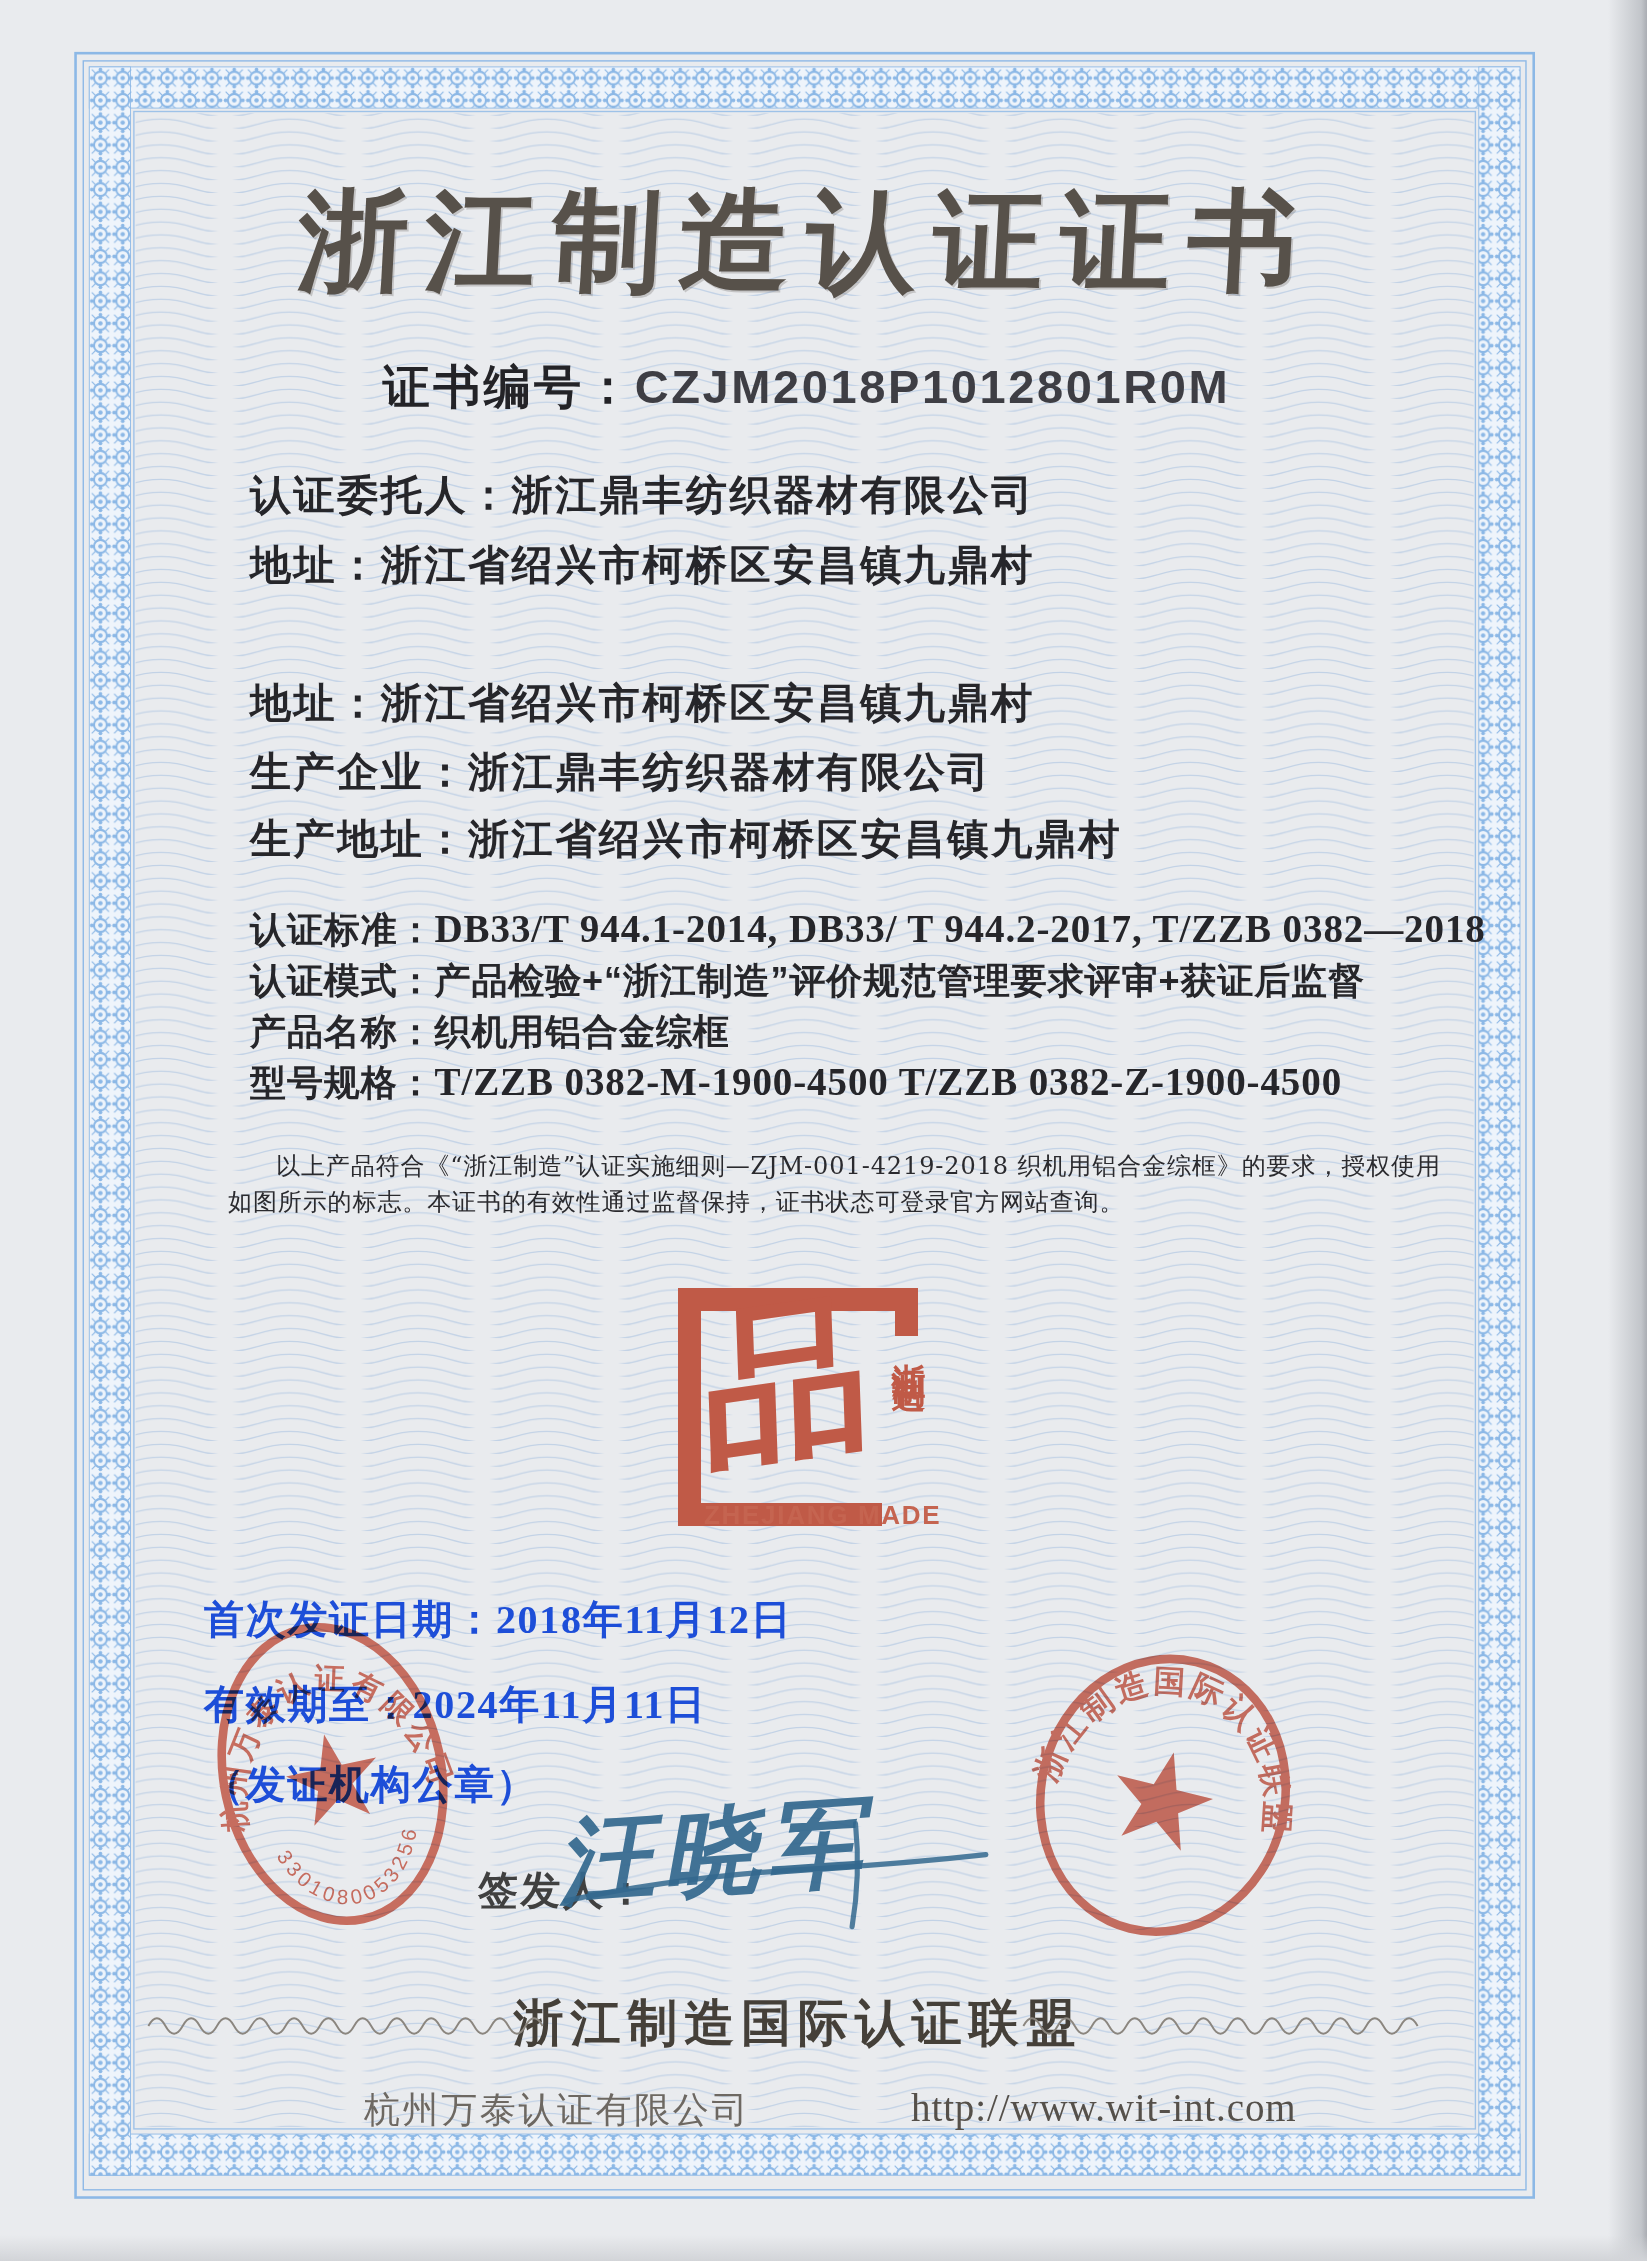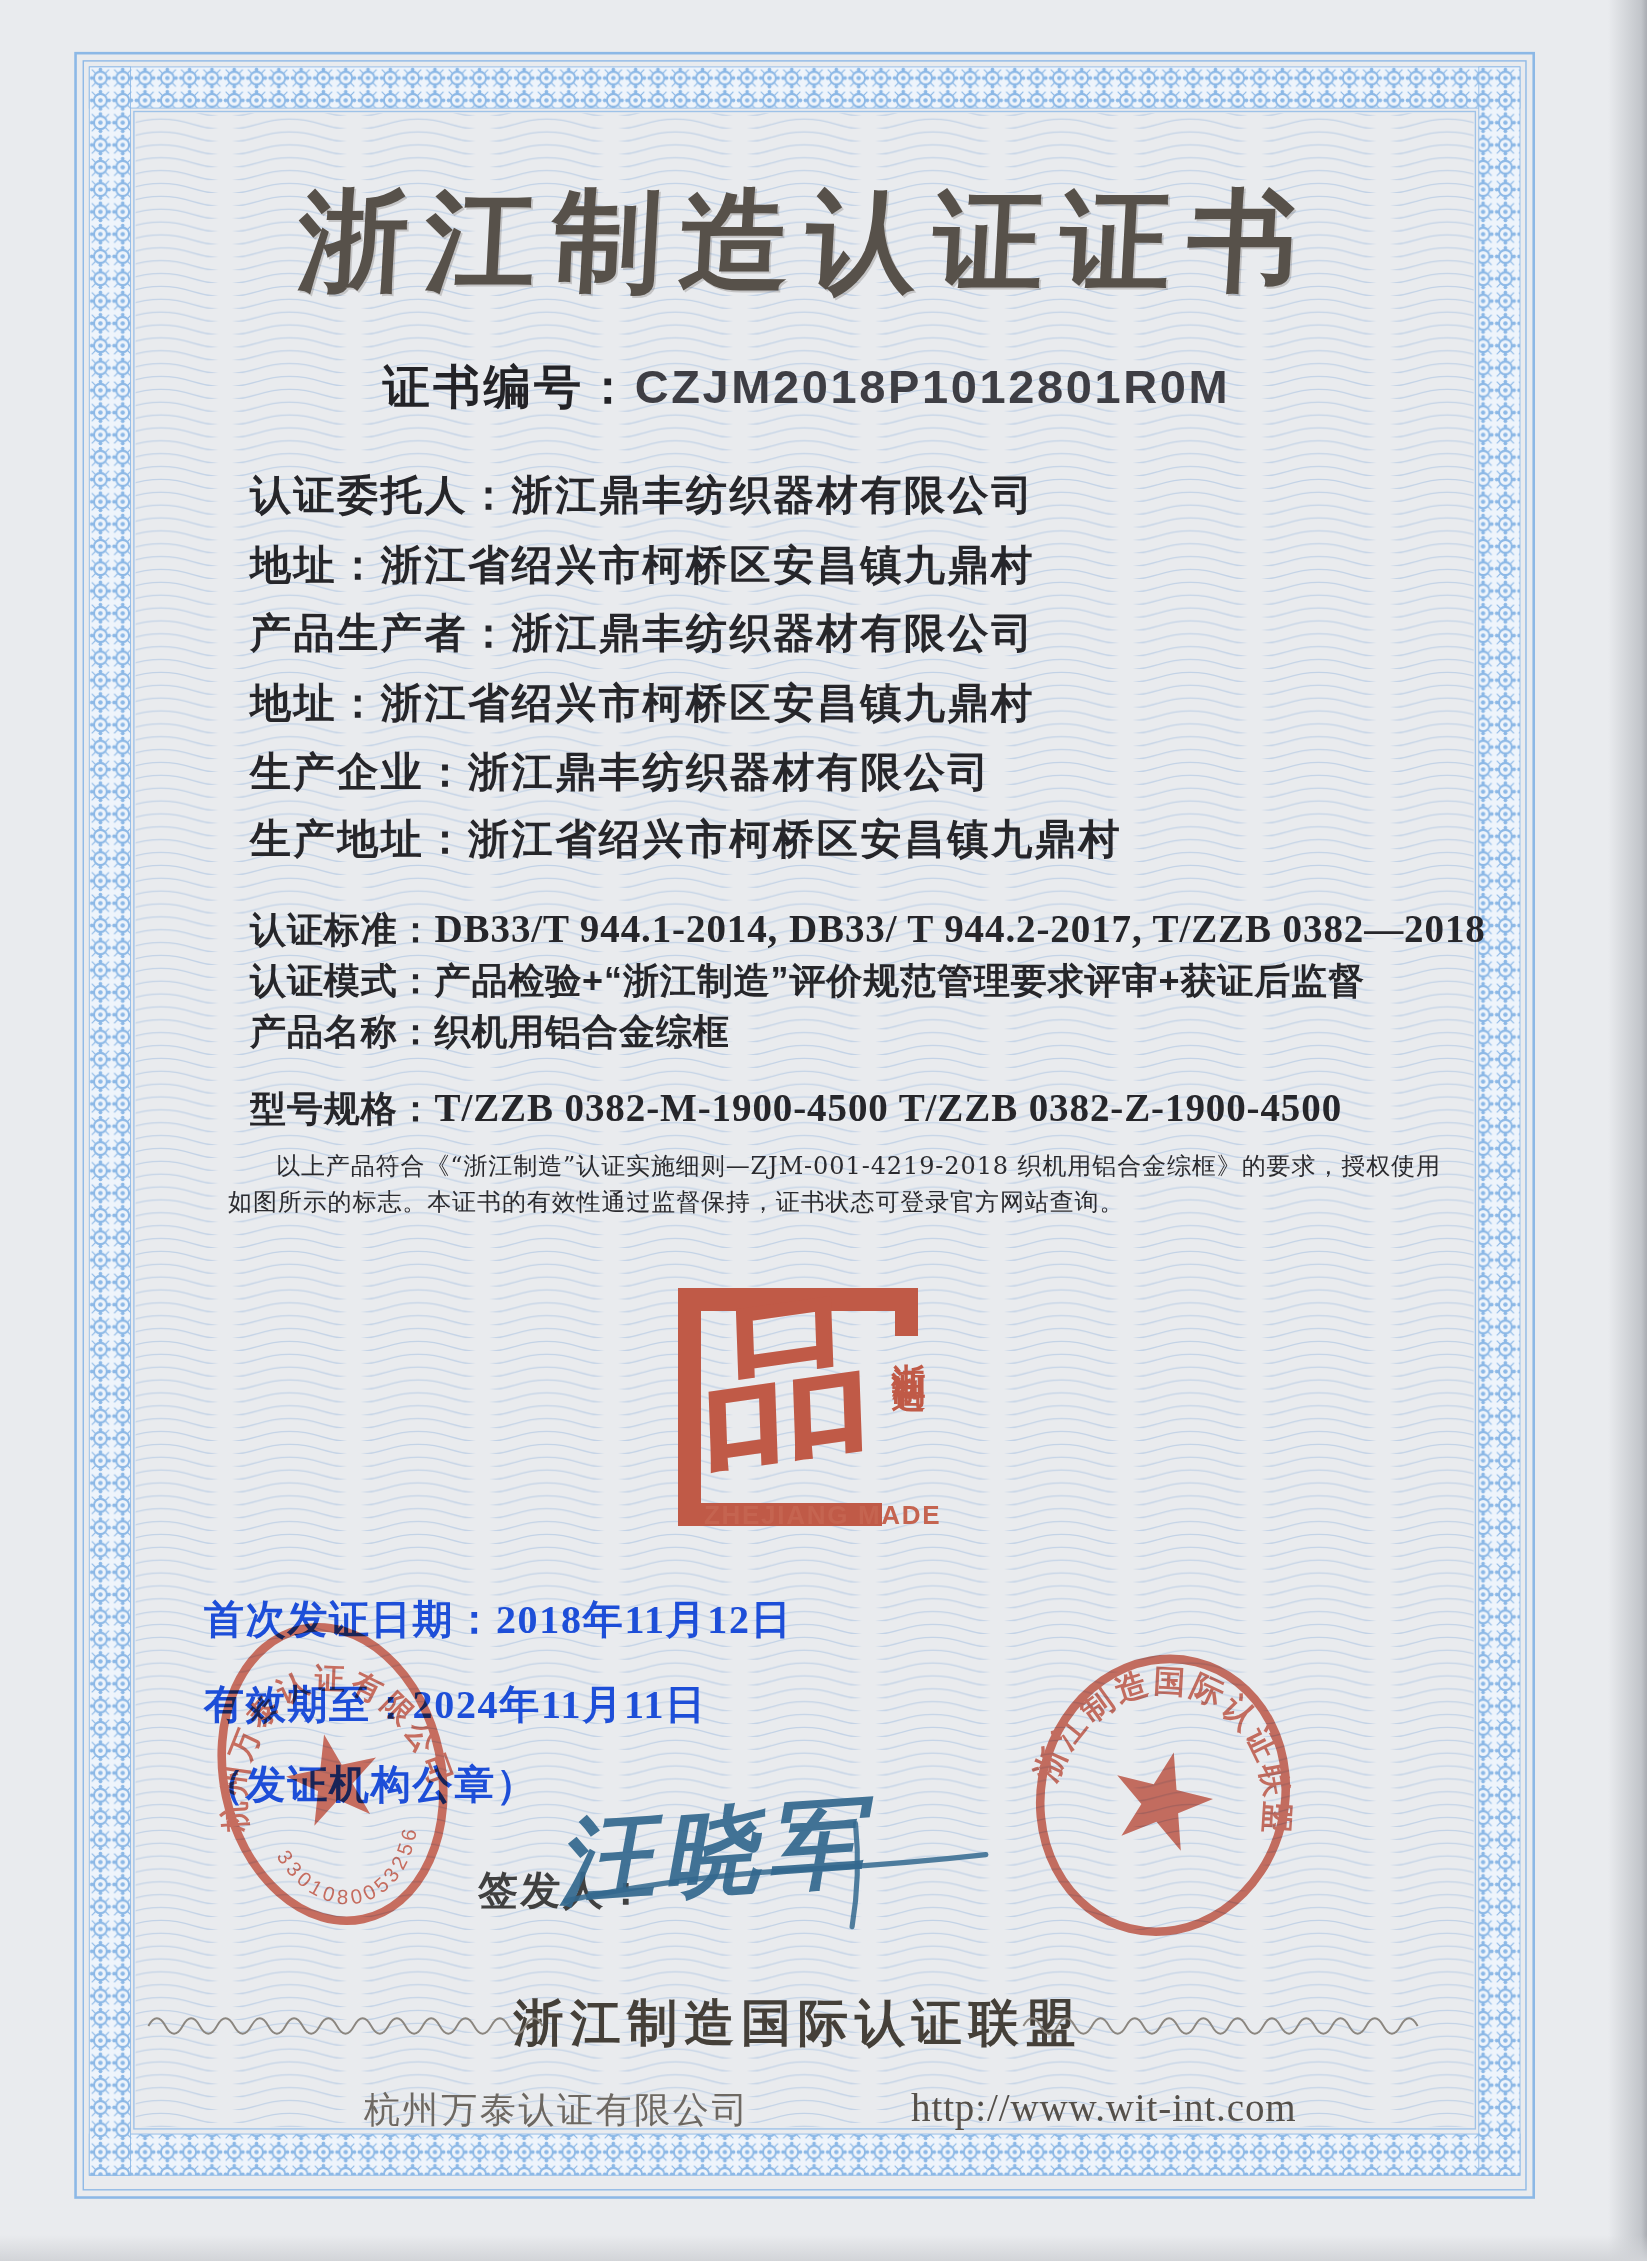--- a/index.html
+++ b/index.html
@@ -26,21 +26,21 @@
   }
   .cert-no { left:0; top:356px; width:1613px; text-align:center; font-size:47px; }
   .cert-no .lbl { font-weight:bold; color:#232327; letter-spacing:3.4px; }
   .cert-no .val { font-weight:bold; color:#3e3e44; letter-spacing:2.6px; }
 
   .field-row { left:250px; font-size:41px; font-weight:bold; color:#26262a; letter-spacing:2.6px; white-space:nowrap; }
   .f0 { top:468px; } .f1 { top:538px; } .f2 { top:606px; }
   .f3 { top:676px; } .f4 { top:745px; } .f5 { top:812px; }
 
   .detail-row { left:250px; font-size:36px; font-weight:bold; color:#26262a; letter-spacing:0.9px; white-space:nowrap; }
-  .d0 { top:906px; } .d1 { top:957px; } .d2 { top:1008px; } .d3 { top:1085px; }
+  .d0 { top:906px; } .d1 { top:957px; } .d2 { top:1008px; } .d3 { top:1059px; }
   .d0 .dv, .d3 .dv { font-family:"Liberation Serif", serif; font-size:39px; font-weight:600; letter-spacing:0.9px; }
 
   .statement {
     left:216px; top:1137px; width:1235px;
     font-family:"DejaVu Serif", serif; font-size:24px; line-height:1.48;
     color:#2a2a2e; text-indent:2em; letter-spacing:0.9px; margin:12px;
   }
 
   .logo { left:678px; top:1288px; width:247px; height:242px; }
   .logo .bar { position:absolute; background:#c05a47; }
@@ -125,21 +125,20 @@
   </svg>
 
   <div class="abs title">浙江制造认证证书</div>
 
   <div class="abs cert-no">
     <span class="lbl">证书编号：</span><span class="val">CZJM2018P1012801R0M</span>
   </div>
 
   <div class="abs field-row f0"><span>认证委托人：</span><span>浙江鼎丰纺织器材有限公司</span></div>
   <div class="abs field-row f1"><span>地址：</span><span>浙江省绍兴市柯桥区安昌镇九鼎村</span></div>
-  <div class="abs field-row f2"><span>产品生产者：</span><span>浙江鼎丰纺织器材有限公司</span></div>
   <div class="abs field-row f3"><span>地址：</span><span>浙江省绍兴市柯桥区安昌镇九鼎村</span></div>
   <div class="abs field-row f4"><span>生产企业：</span><span>浙江鼎丰纺织器材有限公司</span></div>
   <div class="abs field-row f5"><span>生产地址：</span><span>浙江省绍兴市柯桥区安昌镇九鼎村</span></div>
 
   <div class="abs detail-row d0"><span>认证标准：</span><span class="dv">DB33/T 944.1-2014, DB33/ T 944.2-2017, T/ZZB 0382—2018</span></div>
   <div class="abs detail-row d1"><span>认证模式：</span><span class="dv">产品检验+“浙江制造”评价规范管理要求评审+获证后监督</span></div>
   <div class="abs detail-row d2"><span>产品名称：</span><span class="dv">织机用铝合金综框</span></div>
   <div class="abs detail-row d3"><span>型号规格：</span><span class="dv">T/ZZB 0382-M-1900-4500 T/ZZB 0382-Z-1900-4500</span></div>
 
   <p class="abs statement">以上产品符合《“浙江制造”认证实施细则—ZJM-001-4219-2018 织机用铝合金综框》的要求，授权使用如图所示的标志。本证书的有效性通过监督保持，证书状态可登录官方网站查询。</p>

